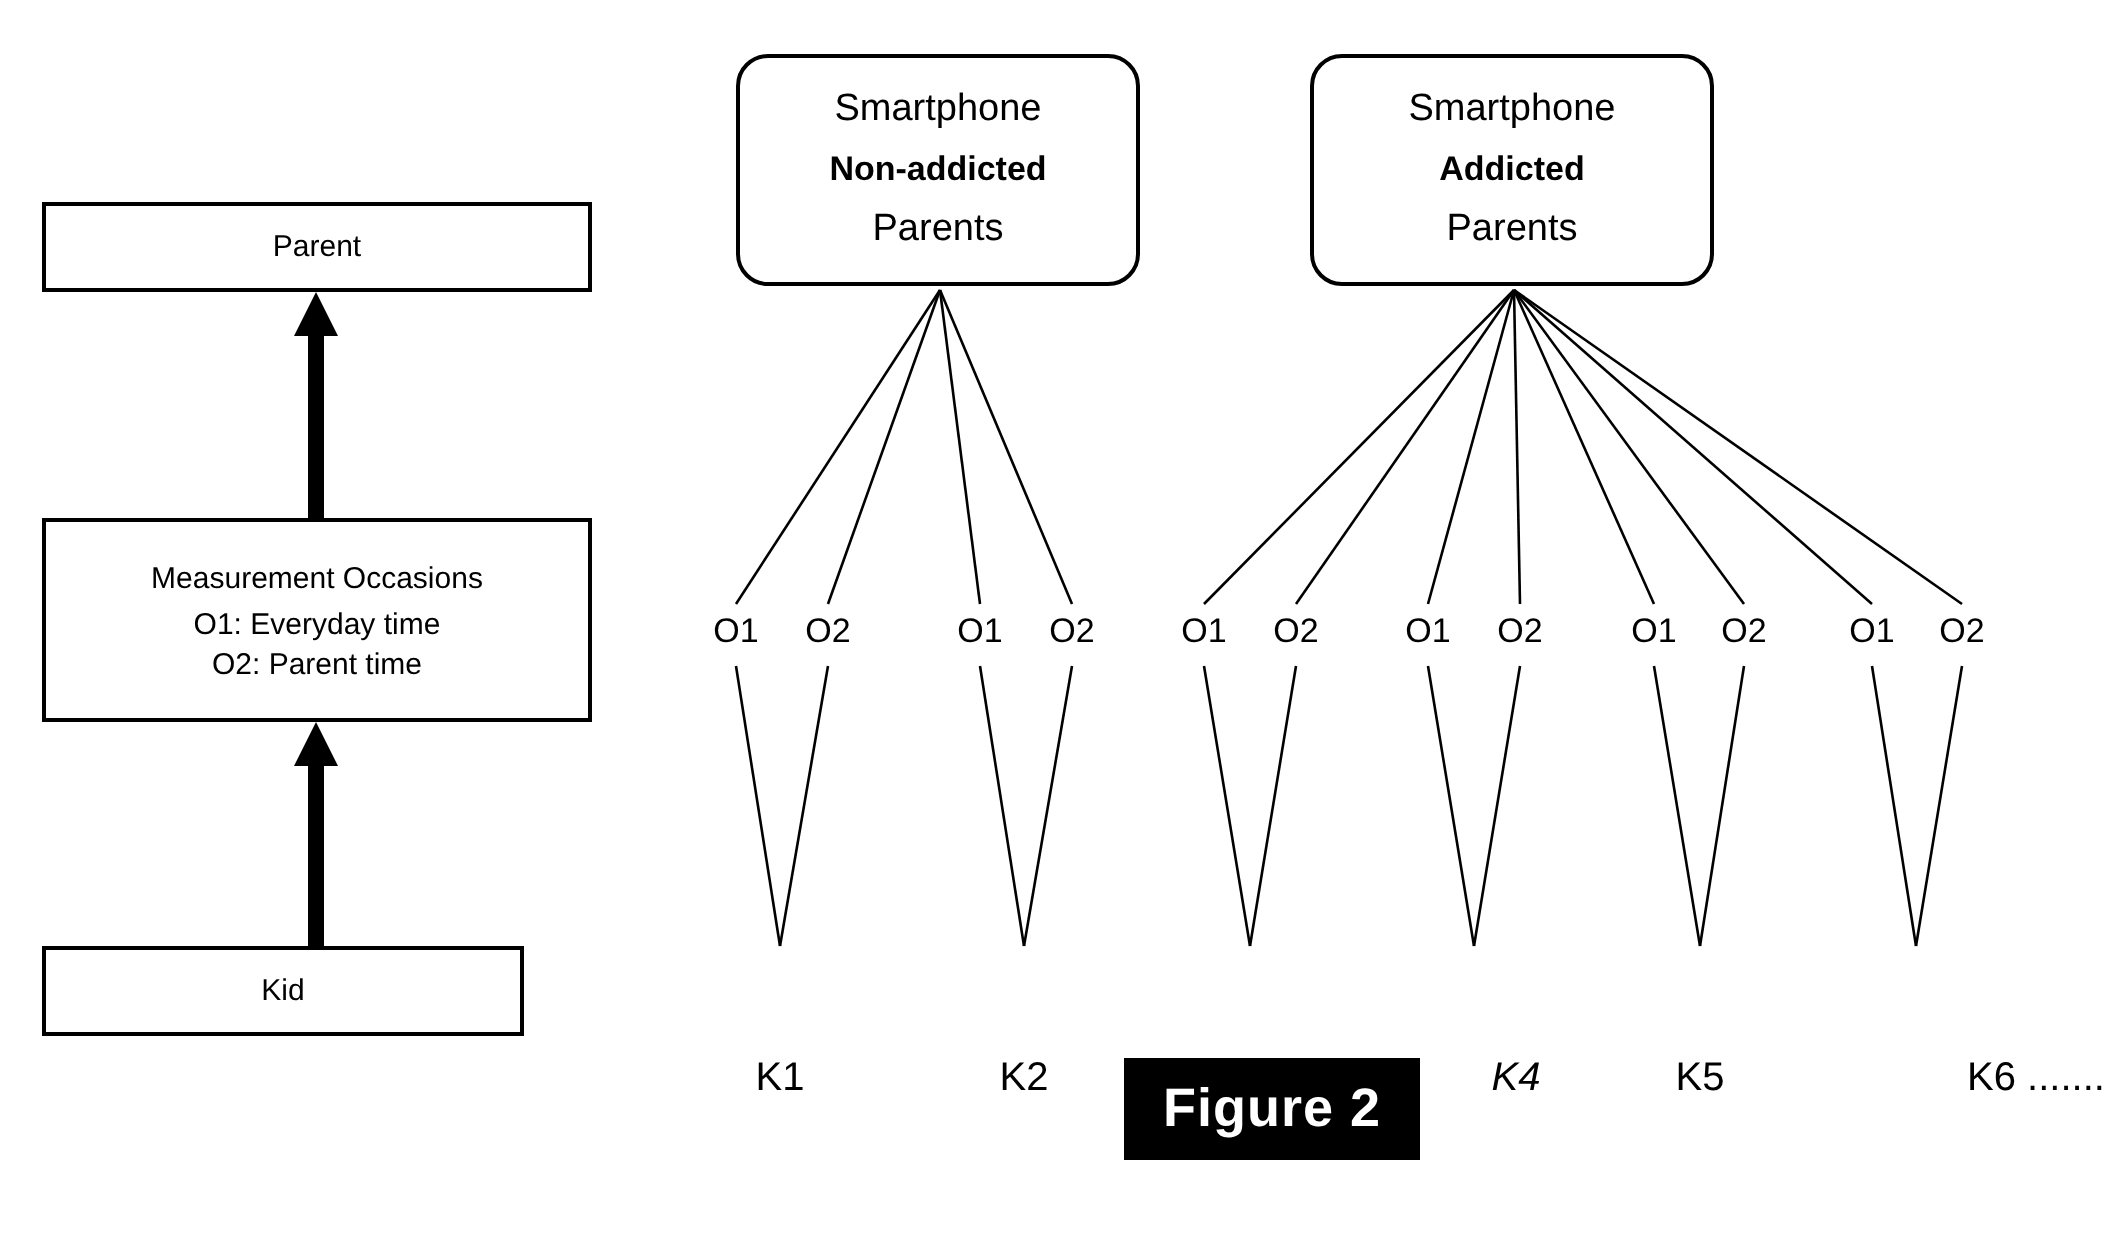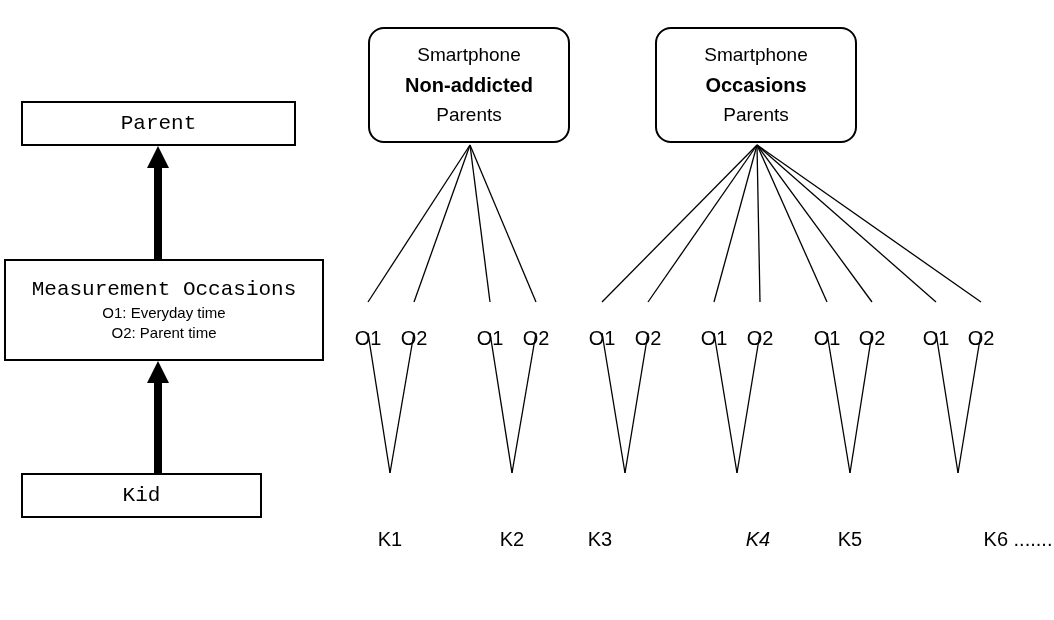--- a/index.html
+++ b/index.html
@@ -25,33 +25,32 @@
     box-sizing: border-box;
     border: 2px solid #000000;
     background: #ffffff;
     display: flex;
     flex-direction: column;
     align-items: center;
     justify-content: center;
     text-align: center;
   }
   .lbox-title {
-    font-size: 21px;
+    font-size: 15px;
     line-height: 26px;
     white-space: nowrap;
-    font-family: Liberation Mono, monospace;
   }
   .lbox-sub {
     font-size: 15px;
     line-height: 20px;
     white-space: nowrap;
   }
 
   #parent-box  { left: 21px; top: 101px; width: 275px; height: 45px; }
-  #measure-box { left: 4px; top: 259px; width: 320px; height: 102px; }
+  #measure-box { left: 21px; top: 259px; width: 275px; height: 102px; }
   #kid-box     { left: 21px; top: 473px; width: 241px; height: 45px; }
 
   .block-arrow { position: absolute; }
 
   
   .rbox {
     position: absolute;
     box-sizing: border-box;
     border: 2px solid #000000;
     border-radius: 16px;
@@ -61,44 +60,43 @@
     align-items: center;
     justify-content: center;
     text-align: center;
   }
   .rbox .l1, .rbox .l3 {
     font-size: 19px;
     line-height: 30px;
     white-space: nowrap;
   }
   .rbox .l2 {
-    font-size: 20px;
+    font-size: 17px;
     line-height: 30px;
     font-weight: bold;
     white-space: nowrap;
   }
   #nonaddicted-box { left: 368px; top: 27px; width: 202px; height: 116px; }
   #addicted-box    { left: 655px; top: 27px; width: 202px; height: 116px; }
 
   #tree-lines {
     position: absolute;
     left: 0; top: 0;
     width: 1054px;
     height: 620px;
     pointer-events: none;
   }
 
   .onode {
     position: absolute;
-    font-size: 20px;
+    font-size: 17px;
     line-height: 24px;
     text-align: center;
     transform: translateX(-50%);
     white-space: nowrap;
-    margin-top: 22px;
   }
   .knode {
     position: absolute;
     font-size: 20px;
     line-height: 24px;
     text-align: center;
     transform: translateX(-50%);
     white-space: nowrap;
     margin-top: 48px;
   }
@@ -148,21 +146,21 @@
   </div>
 
   <div class="rbox" id="nonaddicted-box">
     <div class="l1">Smartphone</div>
     <div class="l2">Non-addicted</div>
     <div class="l3">Parents</div>
   </div>
 
   <div class="rbox" id="addicted-box">
     <div class="l1">Smartphone</div>
-    <div class="l2">Occasions</div>
+    <div class="l2">Addicted</div>
     <div class="l3">Parents</div>
   </div>
 
   <svg id="tree-lines" viewBox="0 0 1054 620">
     <g stroke="#000000" stroke-width="1.3" fill="none" shape-rendering="geometricPrecision">
 
       <line x1="470" y1="145" x2="368" y2="302"></line>
       <line x1="470" y1="145" x2="414" y2="302"></line>
       <line x1="470" y1="145" x2="490" y2="302"></line>
       <line x1="470" y1="145" x2="536" y2="302"></line>
@@ -205,14 +203,15 @@
   <div class="onode" style="left:936px; top:304px;">O1</div>
   <div class="onode" style="left:981px; top:304px;">O2</div>
 
   <div class="knode" style="left:390px; top:479px;">K1</div>
   <div class="knode" style="left:512px; top:479px;">K2</div>
   <div class="knode" style="left:600px; top:479px;">K3</div>
   <div class="knode" style="left:758px; top:479px;font-style:italic;">K4</div>
   <div class="knode" style="left:850px; top:479px;">K5</div>
   <div class="knode" style="left:1018px; top:479px;">K6 .......</div>
 
+  <div id="figure-label">Figure 2</div>
 
 </div>
 
 </body></html>

